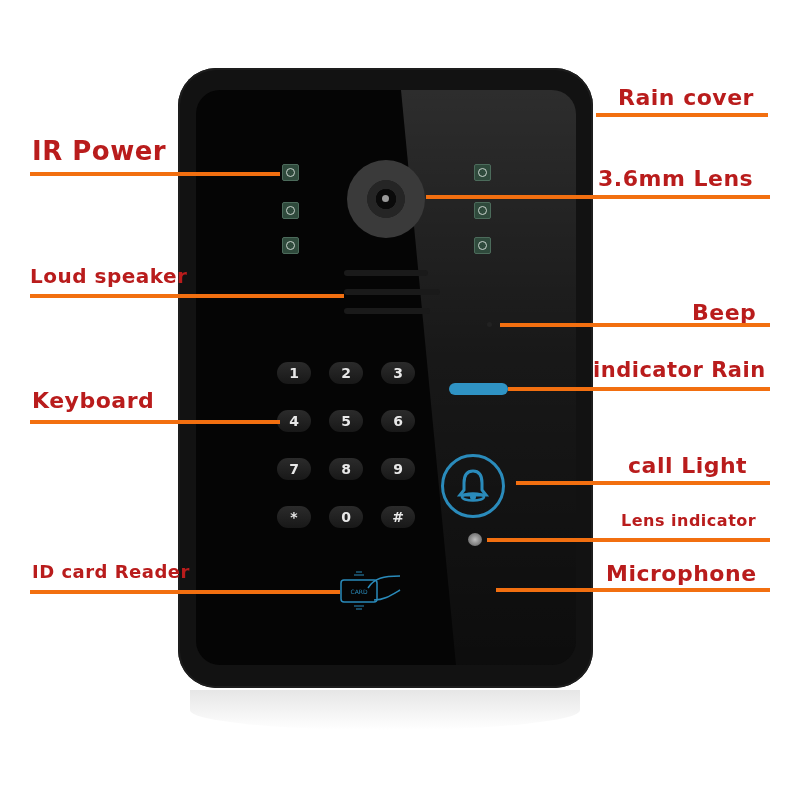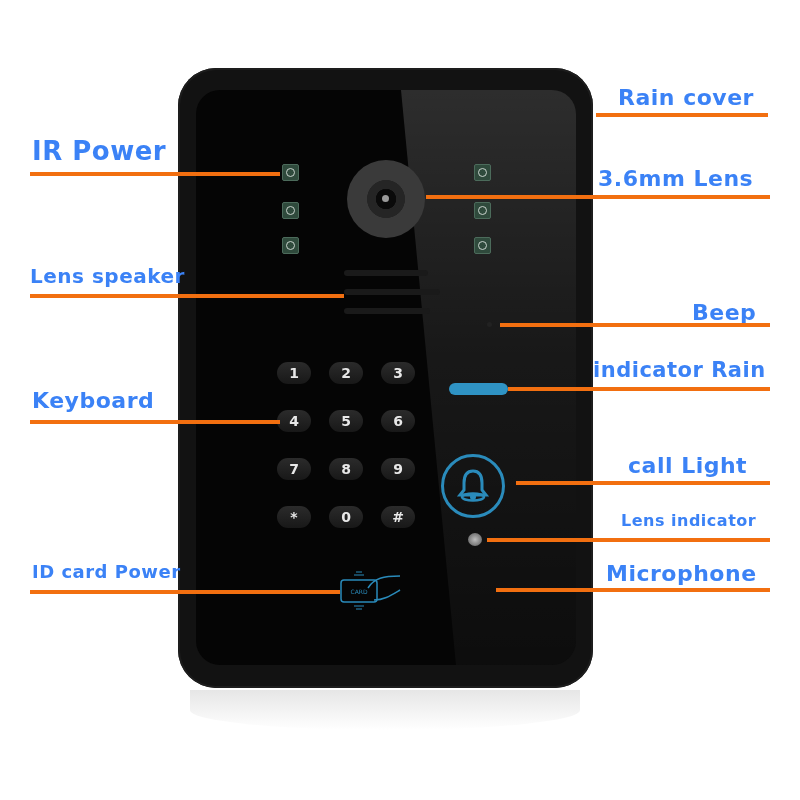--- a/index.html
+++ b/index.html
@@ -12,21 +12,21 @@
   .ir::after { content:""; position:absolute; left:3px; top:3px; width:7px; height:7px; border-radius:50%; border:1px solid #c9d3cd; }
   .lens { position:absolute; left:347px; top:160px; width:78px; height:78px; border-radius:50%; background:radial-gradient(circle, #0a0a0a 0 18%, #252525 19% 34%, #3a3a3a 35% 100%); }
   .lens .dot { position:absolute; left:35px; top:35px; width:7px; height:7px; border-radius:50%; background:#9a9a9a; }
   .slot { position:absolute; height:6px; background:#1a1a1a; border-radius:3px; }
   .key { position:absolute; width:34px; height:22px; border-radius:11px; background:linear-gradient(#2b2b2b,#181818); color:#e8e8e8; font:bold 14px "DejaVu Sans", sans-serif; display:flex; align-items:center; justify-content:center; }
   .indicator { position:absolute; left:449px; top:383px; width:59px; height:12px; border-radius:6px; background:#2f93c4; }
   .call { position:absolute; left:441px; top:454px; width:64px; height:64px; border:3px solid #2a8bbb; border-radius:50%; box-sizing:border-box; display:flex; align-items:center; justify-content:center; }
   .power-led { position:absolute; left:468px; top:533px; width:14px; height:13px; border-radius:50%; background:radial-gradient(#bdbdbd,#555); }
   .beep-dot { position:absolute; left:487px; top:322px; width:5px; height:5px; border-radius:50%; background:#222; }
   .card { position:absolute; left:338px; top:570px; width:70px; height:45px; }
-  .label { position:absolute; color:#3b82f6; font:bold 22px "DejaVu Sans", sans-serif; letter-spacing:0.5px; white-space:nowrap; line-height:1; }
+  .label { position:absolute; color:#b91c1c; font:bold 22px "DejaVu Sans", sans-serif; letter-spacing:0.5px; white-space:nowrap; line-height:1; }
   .line { position:absolute; height:4px; background:#f26f10; }
 </style>
 </head>
 <body>
 
 <div class="device"></div>
 <div class="device-inner">
   <div class="glare"></div>
 </div>
 <div class="reflection"></div>
@@ -80,27 +80,27 @@
     <rect x="3" y="10" width="36" height="22" rx="3" fill="none" stroke="#2a8bbb" stroke-width="1.5"></rect>
     <text x="21" y="24" text-anchor="middle" font-size="6" font-family="DejaVu Sans, sans-serif" fill="#2a8bbb">CARD</text>
     <path d="M30 18 C36 8 46 6 62 6 M36 30 C46 30 52 26 62 20" fill="none" stroke="#2a8bbb" stroke-width="1.5"></path>
     <path d="M16 5 h10 M18 2 h6 M16 36 h10 M18 39 h6" stroke="#2a8bbb" stroke-width="1.2"></path>
   </svg>
 </div>
 
 <div class="label" style="left:32px;top:138px;font-size:26px">IR Power</div>
 <div class="line" style="left:30px;top:172px;width:250px"></div>
 
-<div class="label" style="left:30px;top:266px;font-size:20px">Lens speaker</div>
+<div class="label" style="left:30px;top:266px;font-size:20px">Loud speaker</div>
 <div class="line" style="left:30px;top:294px;width:314px"></div>
 
 <div class="label" style="left:32px;top:390px">Keyboard</div>
 <div class="line" style="left:30px;top:420px;width:250px"></div>
 
-<div class="label" style="left:32px;top:563px;font-size:18px">ID card Power</div>
+<div class="label" style="left:32px;top:563px;font-size:18px">ID card Reader</div>
 <div class="line" style="left:30px;top:590px;width:310px"></div>
 
 <div class="label" style="left:618px;top:87px">Rain cover</div>
 <div class="line" style="left:596px;top:113px;width:172px"></div>
 
 <div class="label" style="left:598px;top:168px">3.6mm Lens</div>
 <div class="line" style="left:426px;top:195px;width:344px"></div>
 
 <div class="label" style="left:692px;top:302px">Beep</div>
 <div class="line" style="left:500px;top:323px;width:270px"></div>

